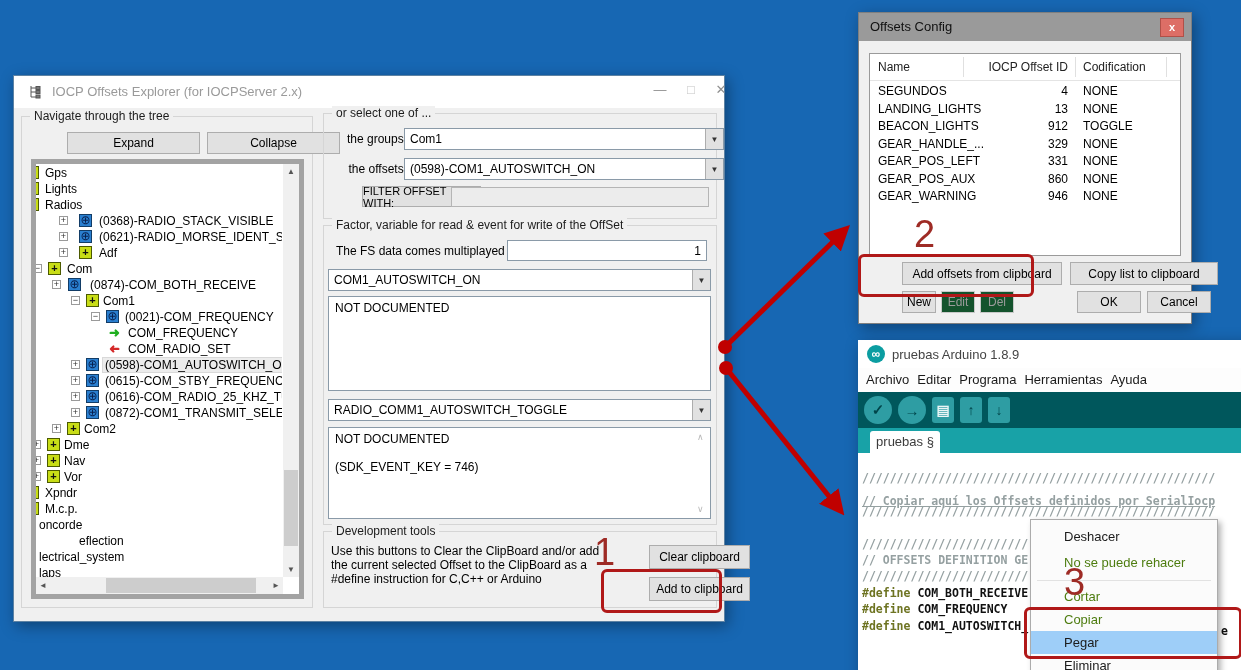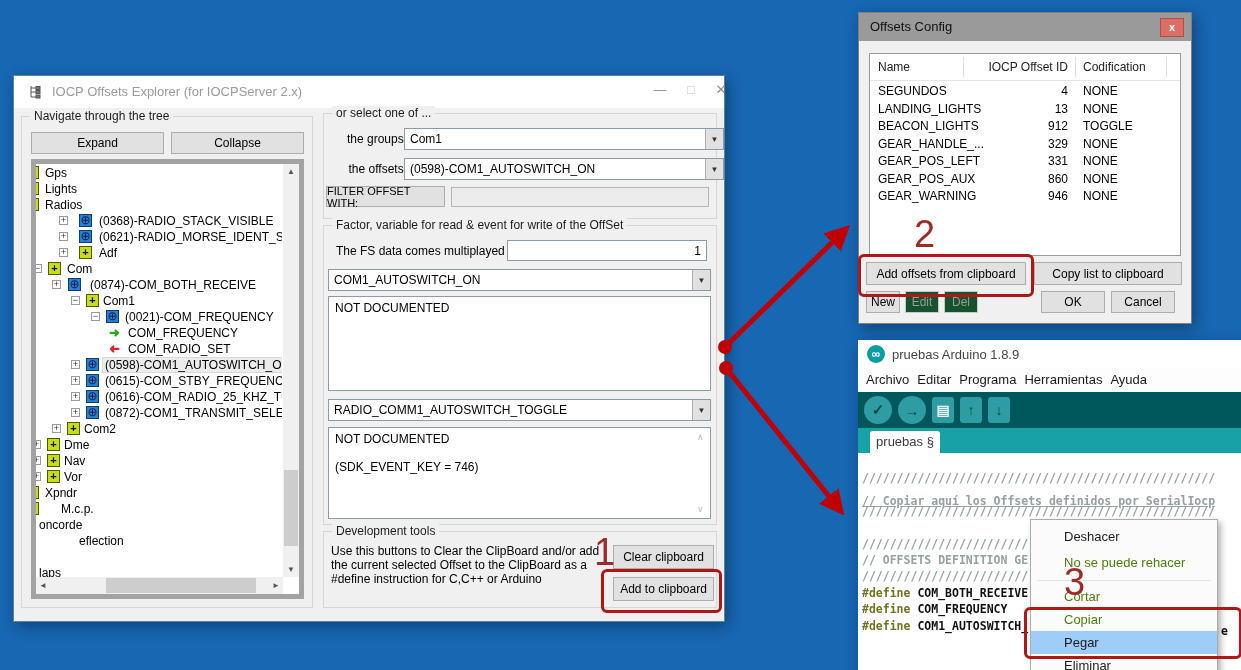--- a/index.html
+++ b/index.html
@@ -2,21 +2,21 @@
 <html><head>
 <meta charset="utf-8">
 <style>
   html,body{margin:0;padding:0;}
   body{width:1241px;height:670px;overflow:hidden;font-family:"Liberation Sans",sans-serif;}
   #desktop{position:relative;width:1241px;height:670px;background:#1767b3;overflow:hidden;}
   .abs{position:absolute;}
   
   .win{position:absolute;background:#f0f0f0;box-shadow:3px 4px 14px rgba(0,0,0,.35);}
   .btn{position:absolute;background:#e1e1e1;border:1px solid #adadad;font-size:12px;color:#000;
-       display:flex;align-items:center;justify-content:center;box-sizing:border-box;}
+       display:flex;align-items:center;justify-content:center;box-sizing:border-box;margin-left:36px;}
   .btn.dis{color:#9b9b9b;border-color:#c9c9c9;background:#14532d;}
   .group{position:absolute;border:1px solid #d5d5d5;box-sizing:border-box;}
   .group>.cap{position:absolute;top:-8px;left:8px;background:#f0f0f0;padding:0 4px;font-size:12px;color:#1c1c1c;white-space:nowrap;}
   .sunken{background:#fff;border:1px solid #8a9aa8;box-sizing:border-box;}
   .combo{position:absolute;background:#fff;border:1px solid #8a9aa8;box-sizing:border-box;font-size:12px;}
   .combo .val{position:absolute;left:5px;top:3px;white-space:nowrap;color:#000;}
   .combo .dd{position:absolute;right:0;top:0;bottom:0;width:17px;background:#e1e1e1;border-left:1px solid #adadad;
              display:flex;align-items:center;justify-content:center;font-size:8px;color:#333;}
   .lbl{position:absolute;font-size:12px;color:#000;white-space:nowrap;}
   .tarea{position:absolute;background:#fff;border:1px solid #8a9aa8;box-sizing:border-box;font-size:12px;
@@ -217,27 +217,30 @@
             <span class="tg" style="left: -4px;">+</span>
             <span class="ic yg" style="left: 11px;">+</span>
             <span class="txt" style="left: 26px;">Vor</span>
           </div>
           <div class="trow" style="top: 320px;">
             <span class="ic yg" style="left: -10px;">+</span>
             <span class="txt" style="left: 7px;">Xpndr</span>
           </div>
           <div class="trow" style="top: 336px;">
             <span class="ic yg" style="left: -10px;">+</span>
-            <span class="txt" style="left: 7px; margin-left: 16px;">M.c.p.</span>
+            <span class="txt" style="left: 7px;">M.c.p.</span>
           </div>
           <div class="trow" style="top: 352px;">
             <span class="txt" style="left: 1px;">oncorde</span>
           </div>
           <div class="trow" style="top: 368px; margin-left: 40px;">
             <span class="txt" style="left: 1px;">eflection</span>
+          </div>
+          <div class="trow" style="top: 384px;">
+            <span class="txt" style="left: 1px;">lectrical_system</span>
           </div>
           <div class="trow" style="top: 400px;">
             <span class="txt" style="left: 1px;">laps</span>
           </div>
         </div>
 
       <div class="sb" style="right:0;top:0;width:16px;bottom:17px">
         <div class="ar" style="top:3px;left:0;right:0">▲</div>
         <div class="ar" style="bottom:3px;left:0;right:0">▼</div>
         <div class="th" style="left:1px;right:1px;top:306px;height:76px"></div>

